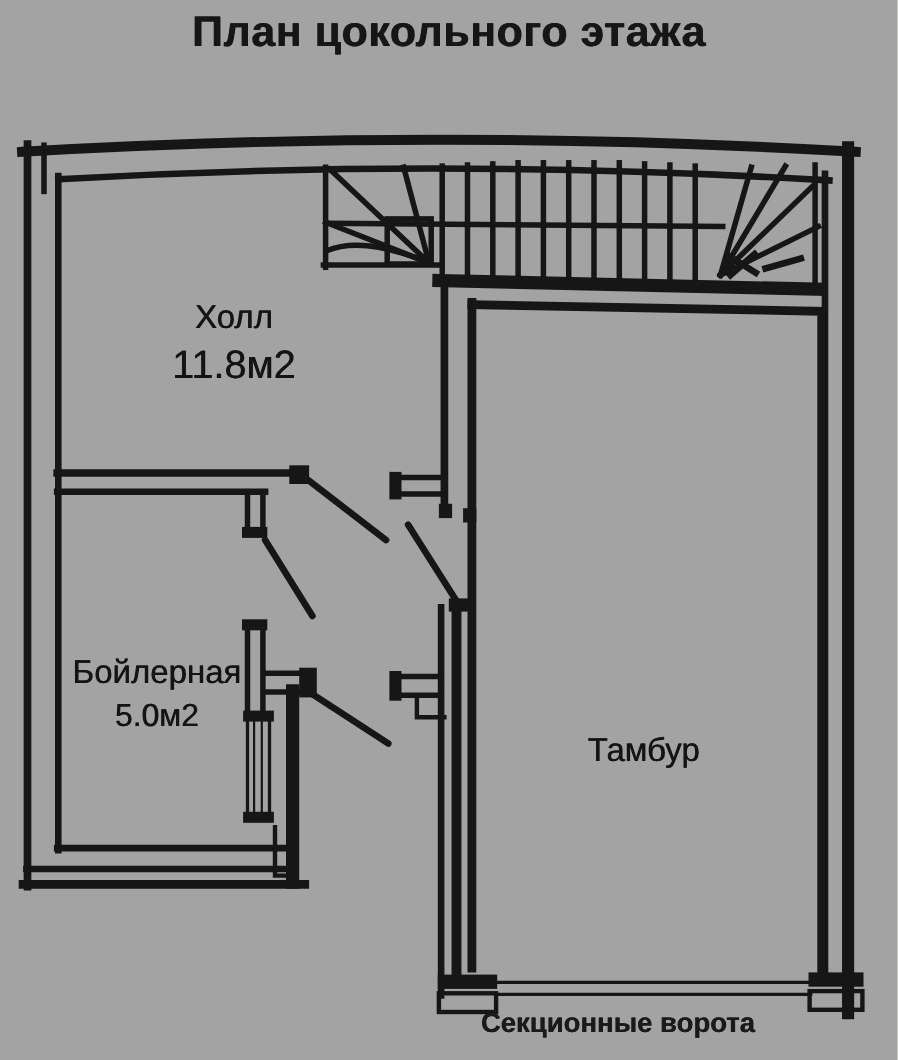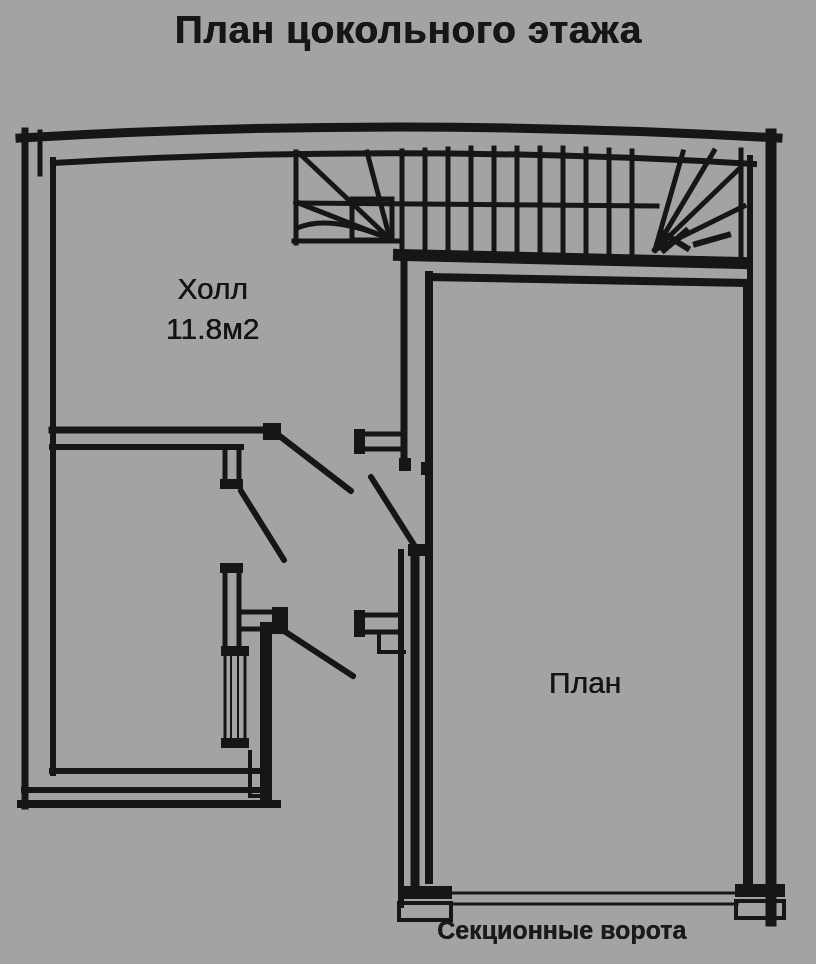--- a/index.html
+++ b/index.html
@@ -20,21 +20,21 @@
     text-shadow:0.6px 0 0 #161616;
   }
   .room-label{
     position:absolute;
     text-align:center;
     color:#141414;
     font-weight:400;
     line-height:1.0;
   }
   .room-label .room-name{font-size:30px;text-shadow:0.5px 0 0 #141414;}
-  .room-label .room-area{font-size:30px;margin-top:10px;text-shadow:0.5px 0 0 #141414;}
+  .room-label .room-area{font-size:36px;margin-top:10px;text-shadow:0.5px 0 0 #141414;}
   .label-hall   {left:125px; top:274px; width:175px;}
   .label-tambour{left:245px; top:508px; width:175px;}
   .label-boiler {left:40px;  top:597px; width:205px;}
   .label-boiler .room-area{font-size:29px;}
   .label-garage {left:500px; top:668px; width:170px;}
   .gate-label{
     position:absolute;left:437px;top:916px;width:295px;
     text-align:left;font-size:25px;font-weight:700;color:#1a1a1a;
     text-shadow:0.4px 0 0 #1a1a1a;
   }
@@ -169,20 +169,24 @@
       <line x1="281" y1="629" x2="353" y2="676"></line>
     </g>
   </svg>
 
   <div class="room-label label-hall">
     <div class="room-name">Холл</div>
     <div class="room-area">11.8м2</div>
   </div>
 
 
+  <div class="room-label label-boiler">
+    <div class="room-name">Бойлерная</div>
+    <div class="room-area">5.0м2</div>
+  </div>
 
   <div class="room-label label-garage">
-    <div class="room-name">План</div>
+    <div class="room-name">Тамбур</div>
   </div>
 
   <div class="gate-label">Секционные ворота</div>
 
 </div>
 
 </body></html>

